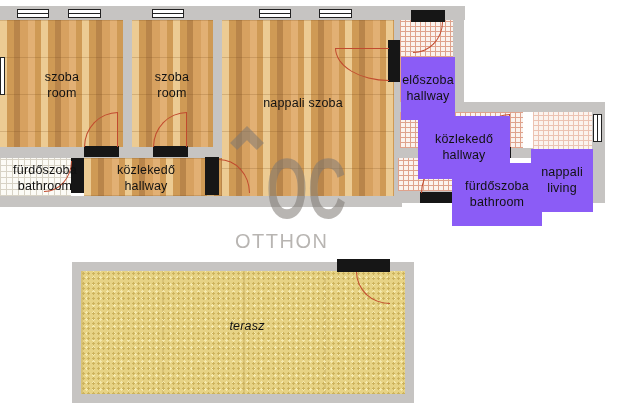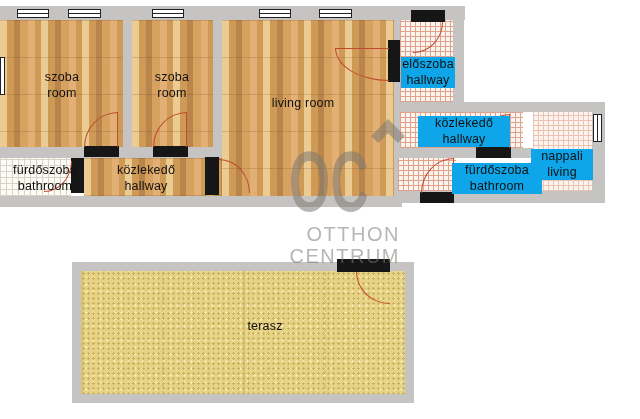--- a/index.html
+++ b/index.html
@@ -56,22 +56,22 @@
   .jamb{display:flex;flex-direction:column;gap:3px;padding:2px;background:var(--frame-black);}
   .jamb .seg{position:static;background:#f7f3ea;flex:1;}
   .jamb .seg-tan{background:var(--door-tan);}
   .arc{border:1.2px solid var(--arc-red);background:transparent;}
   .arc-tl{border-radius:100% 0 0 0;border-bottom:none;}
   .arc-tr{border-radius:0 100% 0 0;border-bottom:none;border-left:none;}
   .arc-br{border-radius:0 0 100% 0;border-top:none;border-left:none;}
   .arc-bl{border-radius:0 0 0 100%;border-right:none;border-top:none;}
   .arc-bl.with-top{border-top:1.2px solid var(--arc-red);}
   .lbl{font-size:12.5px;line-height:1.25;text-align:center;color:var(--label-color);letter-spacing:.2px;}
-  .boxed{background:#0ea5e9;padding:0 1px;}
-  #watermark{left:235px;top:116px;width:165px;text-align:right;color:var(--watermark-gray);}
+  .boxed{background:#8b5cf6;padding:16px 1px;}
+  #watermark{left:235px;top:123px;width:165px;text-align:left;color:var(--watermark-gray);}
   #watermark div{position:static;}
   .wm-chevron-wrap{height:30px;}
   .wm-chevron{display:inline-block;width:24px;height:24px;border-top:10px solid;border-left:10px solid;transform:rotate(45deg);margin-top:8px;}
   .wm-oc{font-size:86px;font-weight:bold;line-height:.78;transform:scaleX(.62);letter-spacing:0;margin-top:2px;}
   .wm-small{font-size:20px;letter-spacing:1.5px;line-height:1.08;}
   .wm-small.first{margin-top:9px;}
 </style>
 </head>
 <body>
 
@@ -165,33 +165,32 @@
   <div class="arc arc-tr" style="left:219px;top:159px;width:31px;height:34px;"></div>
   <div class="arc arc-bl with-top" style="left:335px;top:48px;width:54px;height:33px;"></div>
   <div class="arc arc-br" style="left:413px;top:22px;width:30px;height:31px;"></div>
   <div class="arc arc-br" style="left:44px;top:161px;width:28px;height:31px;"></div>
   <div class="arc arc-bl" style="left:356px;top:272px;width:34px;height:32px;"></div>
 
   <div id="watermark">
     <div class="wm-chevron-wrap"><span class="wm-chevron" style="position:static;display:inline-block;"></span></div>
     <div class="wm-oc">OC</div>
     <div class="wm-small first">OTTHON</div>
-    <div class="wm-small">CENTRUM</div>
   </div>
 
   <div class="lbl" style="left:12px;top:70px;width:100px;">
     <div style="position:static;">szoba</div>
     <div style="position:static;">room</div>
   </div>
   <div class="lbl" style="left:122px;top:70px;width:100px;">
     <div style="position:static;">szoba</div>
     <div style="position:static;">room</div>
   </div>
   <div class="lbl" style="left:223px;top:96px;width:160px;">
-    <div style="position:static;">living room</div>
+    <div style="position:static;">nappali szoba</div>
   </div>
   <div class="lbl" style="left:0;top:163px;width:90px;">
     <div style="position:static;">fürdőszoba</div>
     <div style="position:static;">bathroom</div>
   </div>
   <div class="lbl" style="left:96px;top:163px;width:100px;">
     <div style="position:static;">közlekedő</div>
     <div style="position:static;">hallway</div>
   </div>
   <div class="lbl boxed" style="left:401px;top:57px;width:54px;">
@@ -203,17 +202,17 @@
     <div style="position:static;">hallway</div>
   </div>
   <div class="lbl boxed" style="left:531px;top:149px;width:62px;">
     <div style="position:static;">nappali</div>
     <div style="position:static;">living</div>
   </div>
   <div class="lbl boxed" style="left:452px;top:163px;width:90px;">
     <div style="position:static;">fürdőszoba</div>
     <div style="position:static;">bathroom</div>
   </div>
-  <div class="lbl" style="left:205px;top:319px;width:120px;">
+  <div class="lbl" style="left:187px;top:319px;width:120px;font-style:italic;">
     <div style="position:static;">terasz</div>
   </div>
 
 </div>
 
 </body></html>

